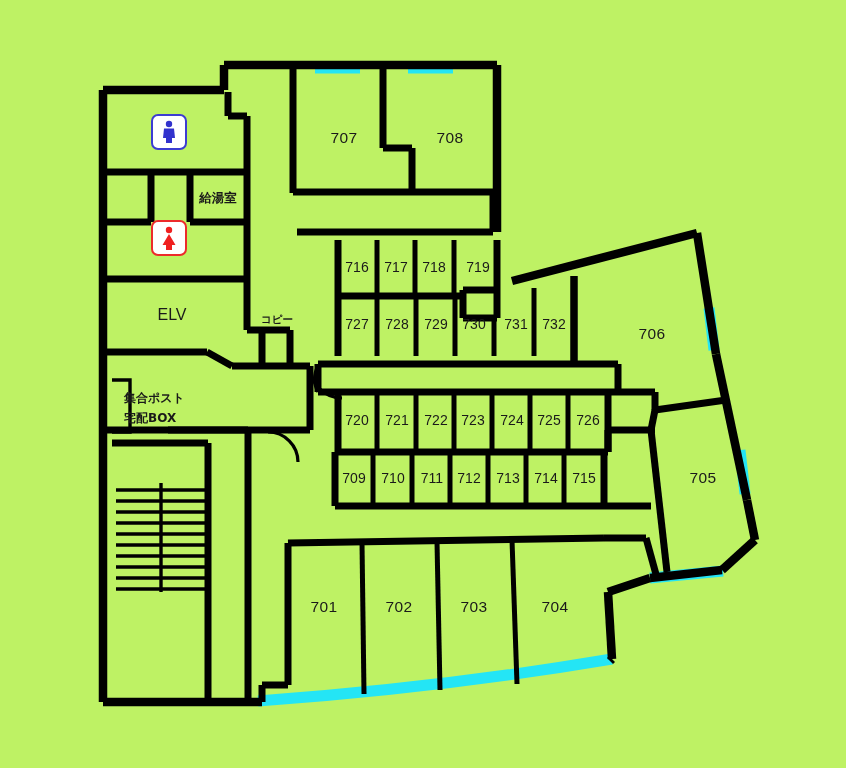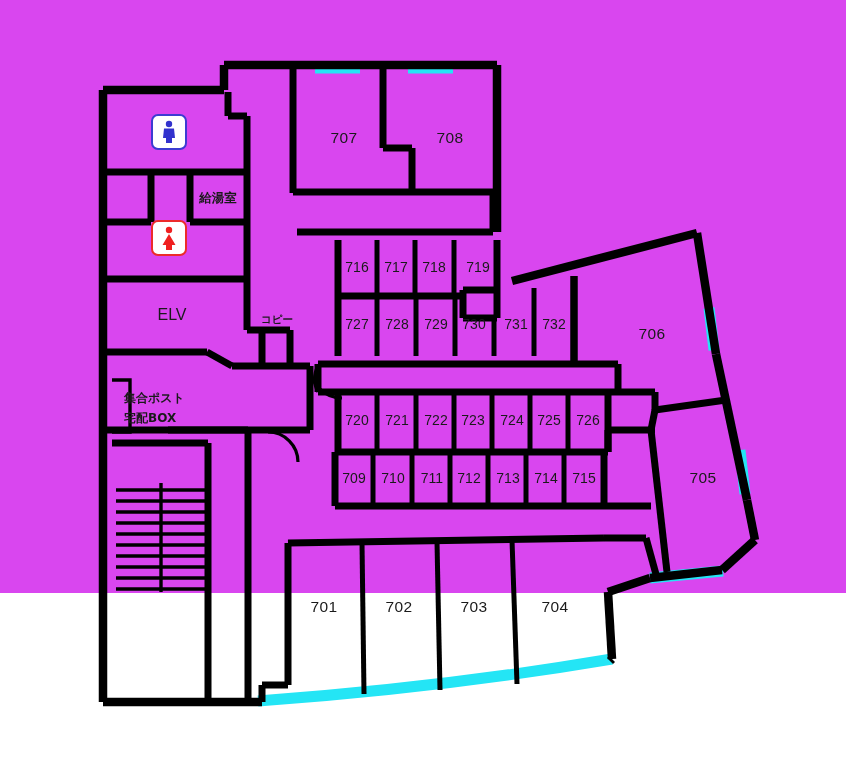--- a/index.html
+++ b/index.html
@@ -10,22 +10,22 @@
   body {
     width: 846px;
     height: 768px;
     font-family: "Liberation Sans", sans-serif;
     overflow: hidden;
     position: relative;
   }
   #floorplan-root {
     position: relative;
     width: 846px;
-    height: 593px;
-    background: #d946ef;
+    height: 768px;
+    background: #bef264;
   }
   svg.plan {
     display: block;
     width: 846px;
     height: 768px;
   }
   .wall {
     fill: none;
     stroke: #000000;
     stroke-width: 7;

